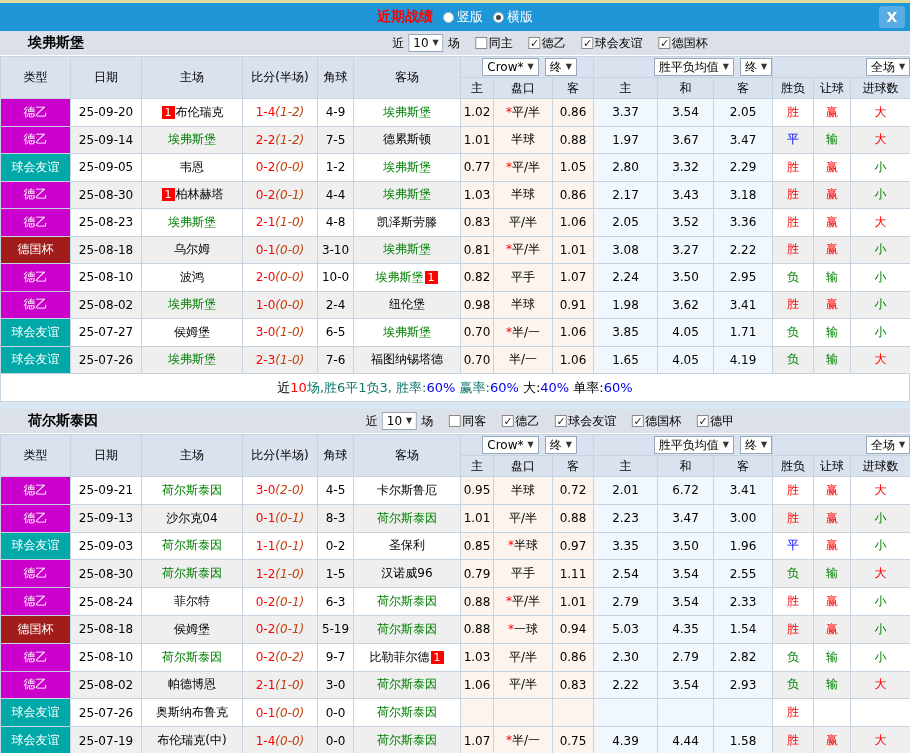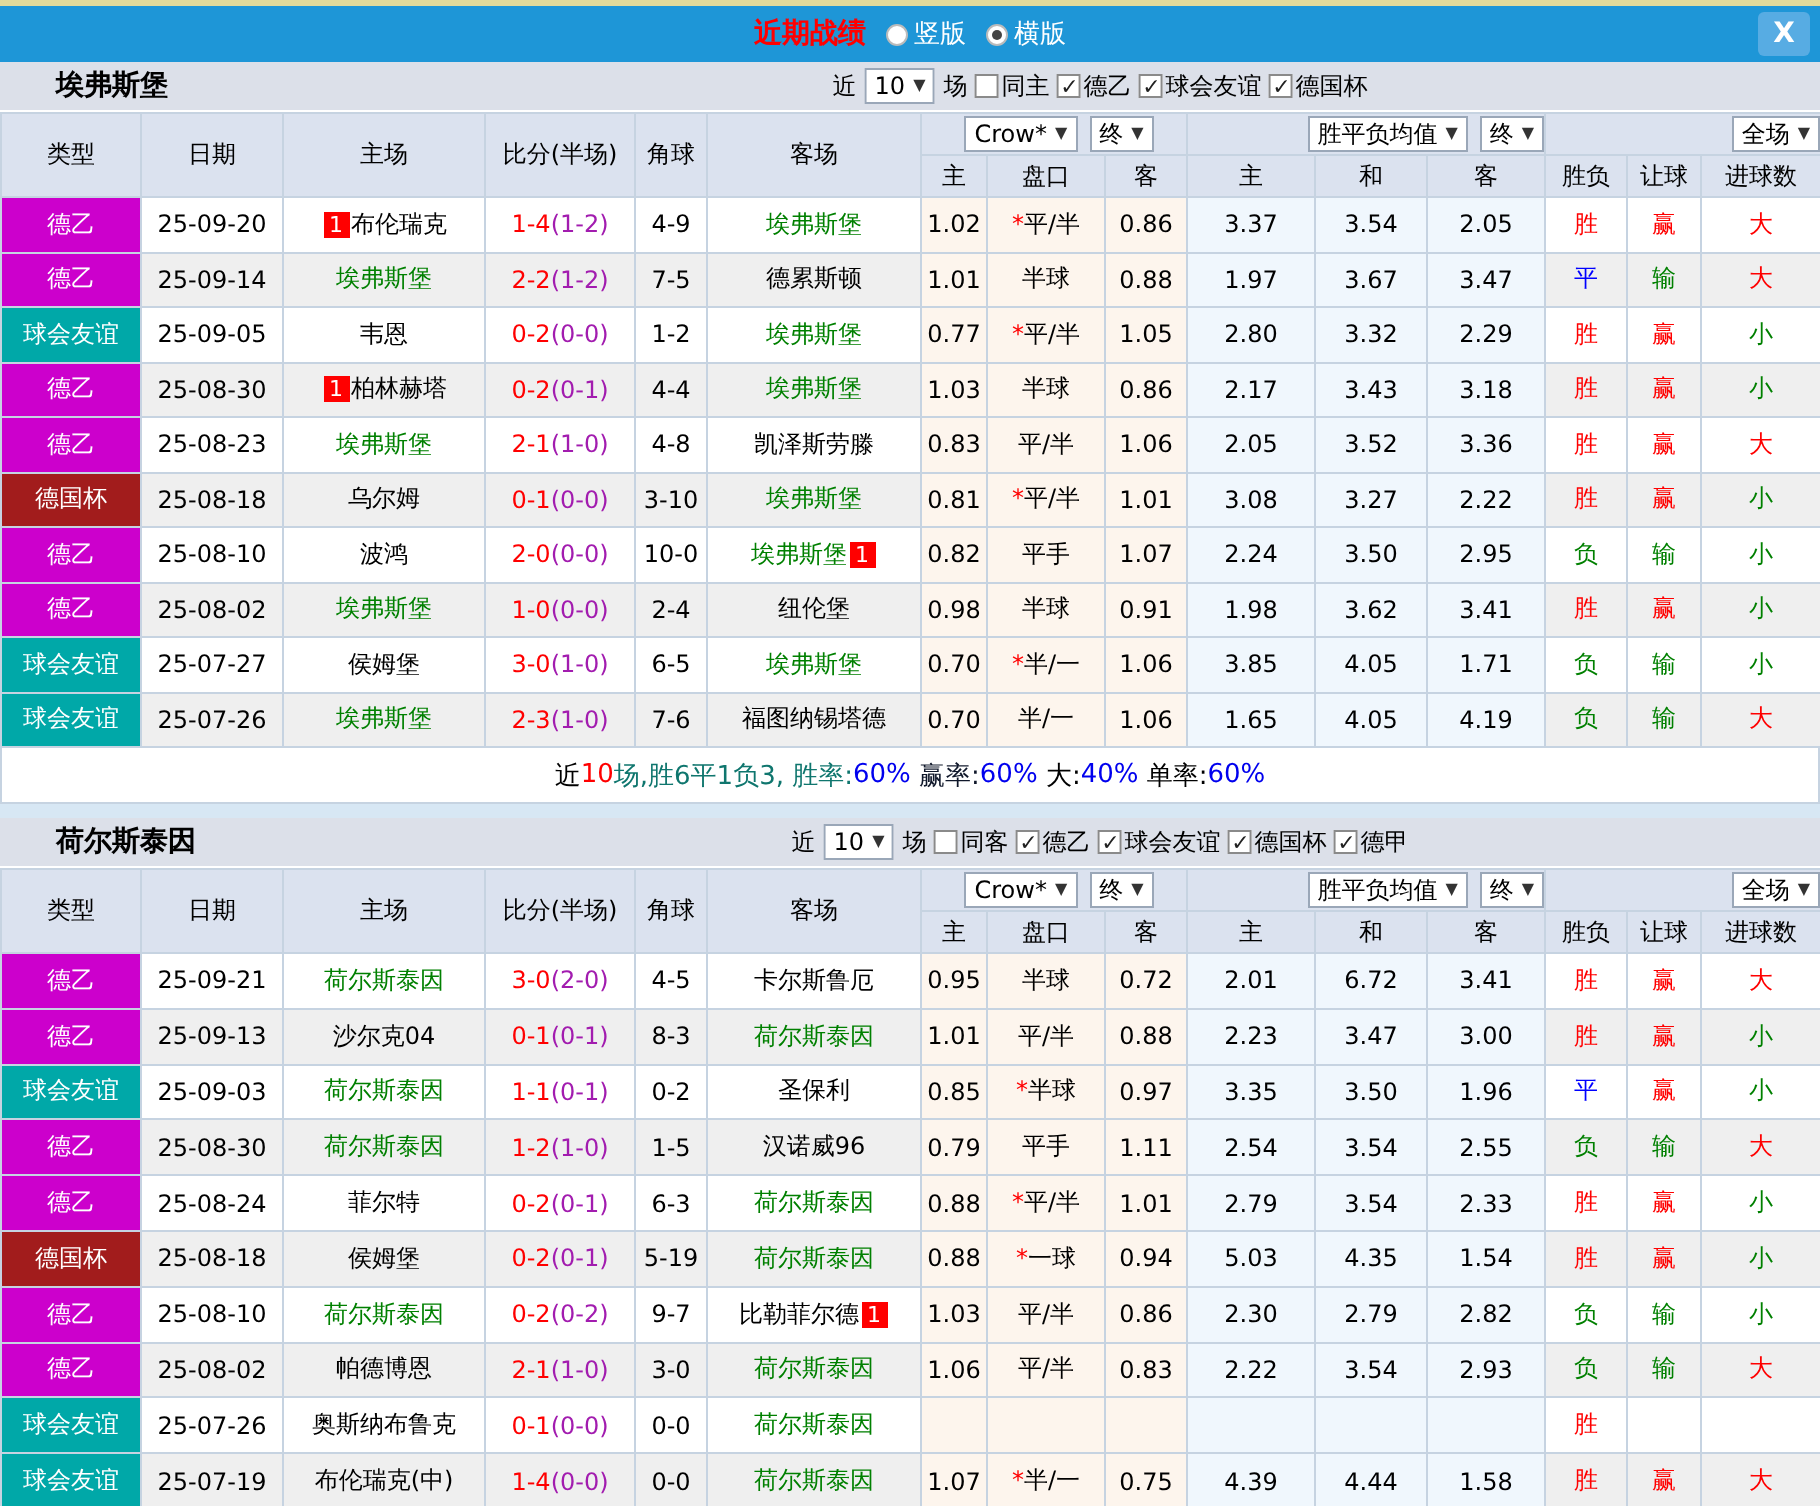--- a/index.html
+++ b/index.html
@@ -10,41 +10,41 @@
   .titlebar { height:28px; background:#1E96D7; display:flex; align-items:center; justify-content:center; position:relative; }
   .titlebar .title { color:#FF0000; font-weight:bold; font-size:14px; }
   .radio-group { display:flex; align-items:center; color:#fff; font-size:13px; }
   .radio { width:11px; height:11px; border-radius:50%; background:#fff; border:1px solid #bbb; display:inline-block; position:relative; margin:0 3px 0 10px; }
   .radio.sel::after { content:''; position:absolute; left:2px; top:2px; right:2px; bottom:2px; border-radius:50%; background:#444; }
   .close-btn { position:absolute; right:5px; top:3px; width:26px; height:22px; background:#57ACE3; border-radius:3px; color:#fff; font-weight:bold; text-align:center; line-height:22px; font-size:14px; cursor:pointer; }
 
   .sec-header { height:25px; background:#DCE0E9; display:flex; align-items:center; position:relative; border-bottom:1px solid #fff; }
   .team-name { font-size:14px; font-weight:bold; margin-left:28px; }
   .filters { position:absolute; left:calc(50% + 95px); transform:translateX(-50%); display:flex; align-items:center; gap:4px; white-space:nowrap; }
-  .filters label { display:inline-flex; align-items:center; gap:1px; cursor:pointer; }
+  .filters label { display:inline-flex; align-items:center; gap:1px; cursor:pointer;margin-left:12px; }
   .cb { width:12px; height:12px; border:1px solid #8a8a8a; background:#fff; display:inline-block; text-align:center; line-height:11px; font-size:11px; font-weight:bold; color:#222; }
 
   .select { display:inline-flex; align-items:center; background:#fff; border:1px solid #9AA7B8; padding:0 4px; height:18px; line-height:16px; font-size:12px; cursor:pointer; white-space:nowrap; }
   .select .arrow { font-size:8px; margin-left:4px; color:#333; }
 
   table { border-collapse:collapse; table-layout:fixed; width:910px; }
   th, td { border:1px solid #C6D3E1; text-align:center; vertical-align:middle; overflow:hidden; white-space:nowrap; font-weight:normal; padding:0; }
   thead tr { height:21px; background:#DBE2EF; }
   thead th { font-size:12px; }
   .dd-cell .dd-wrap { display:flex; align-items:center; justify-content:flex-end; gap:6px; }
   .dd-cell.left .dd-wrap { justify-content:center; padding-left:5px; }
   .t1 tbody tr { height:27.5px; }
   .t2 tbody tr { height:27.8px; }
   tbody tr.even td { background:#EFEFEF; }
   td.odds { background:#FDF5ED !important; }
   td.mean { background:#F0F7FD !important; }
   td.type { color:#fff; }
   .green { color:#008000; }
   .score-full { color:#FF0000; }
-  .score-half { color:#a21caf; }
+  .score-half { color:#c2410c;font-style:italic; }
   .badge { display:inline-block; background:#FF0000; color:#fff; width:13px; height:13px; line-height:13px; font-size:11px; text-align:center; vertical-align:middle; margin:0 1px; }
   .star { color:#FF0000; }
   .res-red { color:#FF0000; }
   .res-blue { color:#0000FF; }
   .res-green { color:#008000; }
 
   .summary { height:28px; display:flex; align-items:center; justify-content:center; font-size:13px; border:1px solid #C6D3E1; border-top:none; background:#fff; }
   .divider { height:7px; background:#D7E7F4; }
 </style>
 </head>
@@ -334,21 +334,21 @@
         <td class="res-red">大</td>
       </tr>
     </tbody>
 </table>
 
 <div class="summary">
     <span style="color: rgb(0, 0, 0); white-space: pre;">近</span>
     <span style="color: rgb(255, 0, 0); white-space: pre;">10</span>
     <span style="color: #0f766e; white-space: pre;">场,胜6平1负3, 胜率:</span>
     <span style="color: rgb(0, 0, 238); white-space: pre;">60%</span>
-    <span style="color: #0f172a; white-space: pre;"> 赢率:</span>
+    <span style="color: #0f766e; white-space: pre;"> 赢率:</span>
     <span style="color: rgb(0, 0, 238); white-space: pre;">60%</span>
     <span style="color: rgb(0, 0, 0); white-space: pre;"> 大:</span>
     <span style="color: rgb(0, 0, 238); white-space: pre;">40%</span>
     <span style="color: rgb(0, 0, 0); white-space: pre;"> 单率:</span>
     <span style="color: rgb(0, 0, 238); white-space: pre;">60%</span>
   </div>
 <div class="divider"></div>
 
 <div class="sec-header">
   <span class="team-name">荷尔斯泰因</span>

